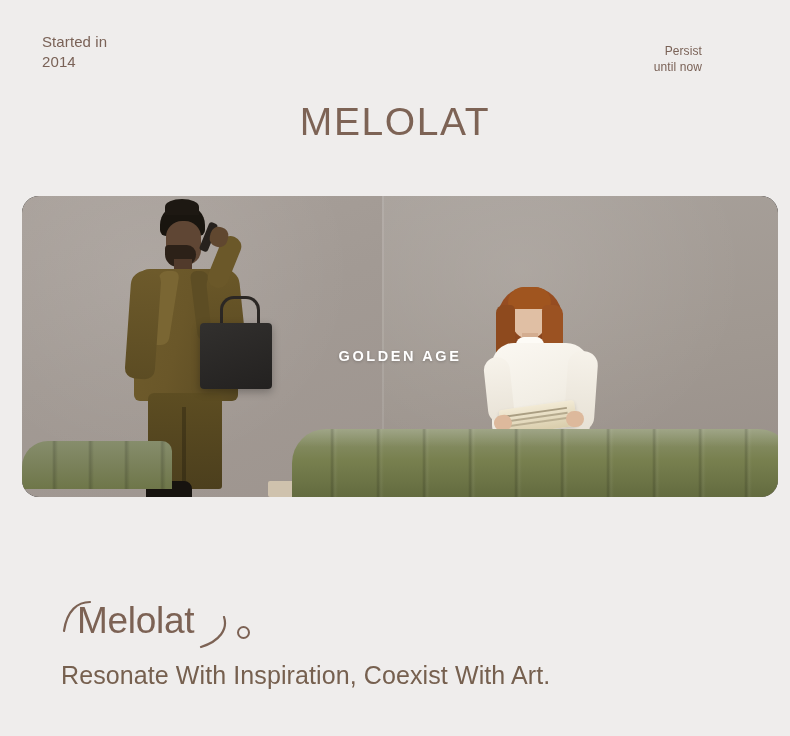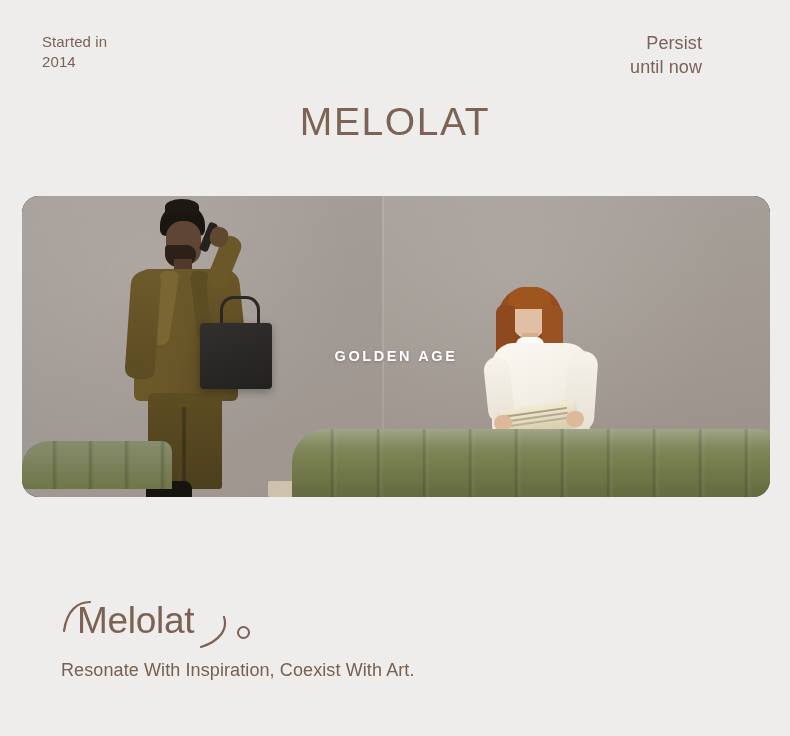--- a/index.html
+++ b/index.html
@@ -30,24 +30,24 @@
     top: 0;
     text-align: left;
     color: #7a6257;
     font-size: 15px;
     line-height: 1.33;
     letter-spacing: .1px;
   }
   .meta-right {
     position: absolute;
     right: 46px;
-    top: 0;
+    top: 12px;
     text-align: right;
     color: #7a6257;
-    font-size: 18px;
+    font-size: 12px;
     line-height: 1.33;
     letter-spacing: .1px;
   }
   .meta-line { display: block; white-space: pre; }
 
   
   .brand-title {
     position: absolute;
     top: 102px;
     left: 0;
@@ -63,20 +63,21 @@
   
   .hero {
     position: absolute;
     left: 22px;
     top: 196px;
     width: 748px;
     height: 301px;
     border-radius: 17px;
     overflow: hidden;
     background: #000000;
+    padding-left: 8px;
   }
   .hero-panels {
     position: absolute;
     inset: 0;
     display: flex;
   }
   .panel {
     position: relative;
     overflow: hidden;
     height: 100%;
@@ -359,21 +360,21 @@
     border: 2.5px solid #7c6254;
     border-radius: 50%;
   }
 
   
   .tagline {
     position: absolute;
     left: 61px;
     top: 660px;
     color: #76604f;
-    font-size: 18px;
+    font-size: 25px;
     letter-spacing: .1px;
     line-height: 1.2;
   }
 </style>
 </head>
 <body>
 
 <div class="meta-row">
   <div class="meta-left">
     <span class="meta-line">Started in</span>

